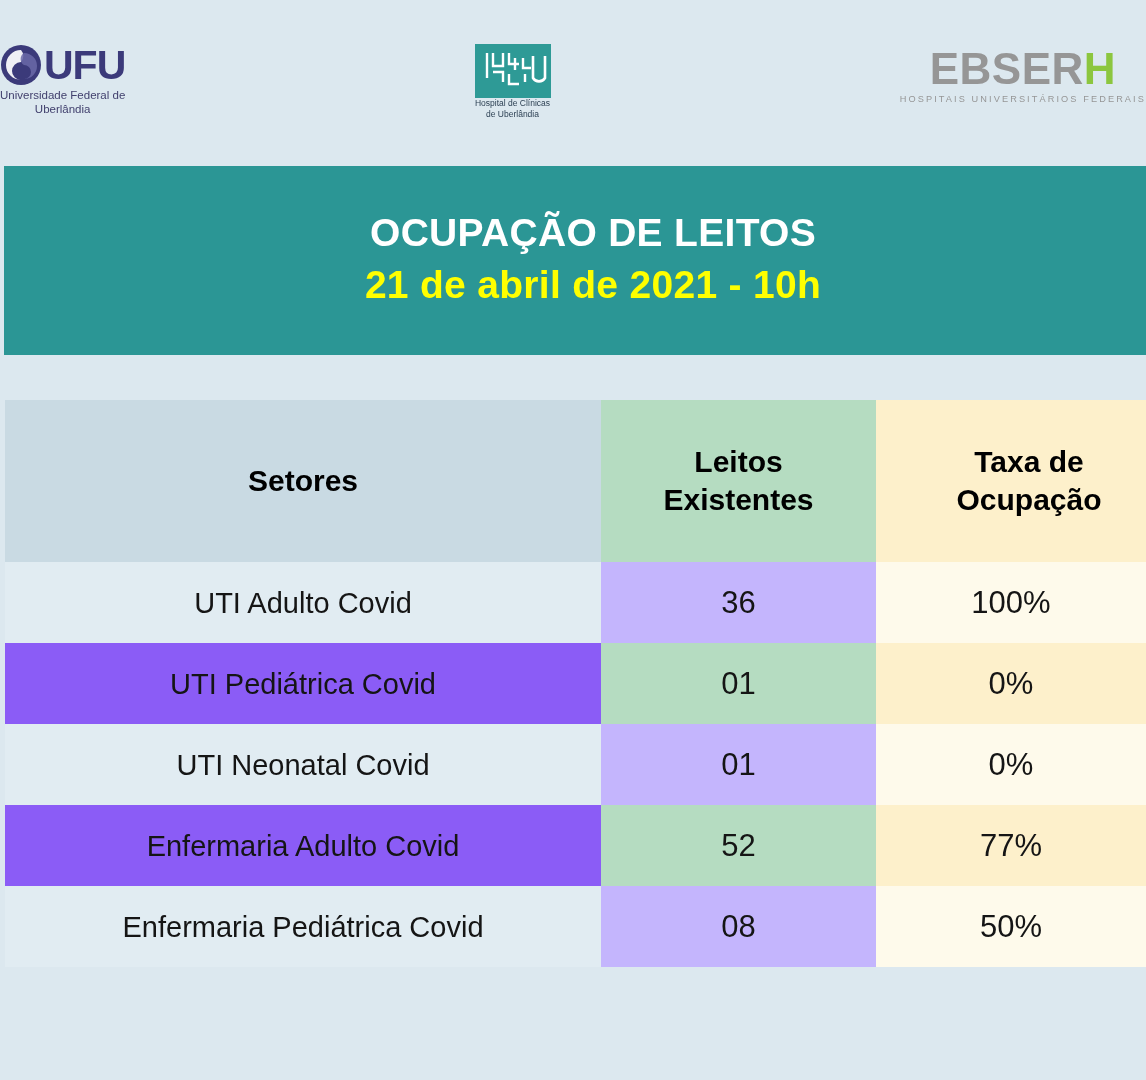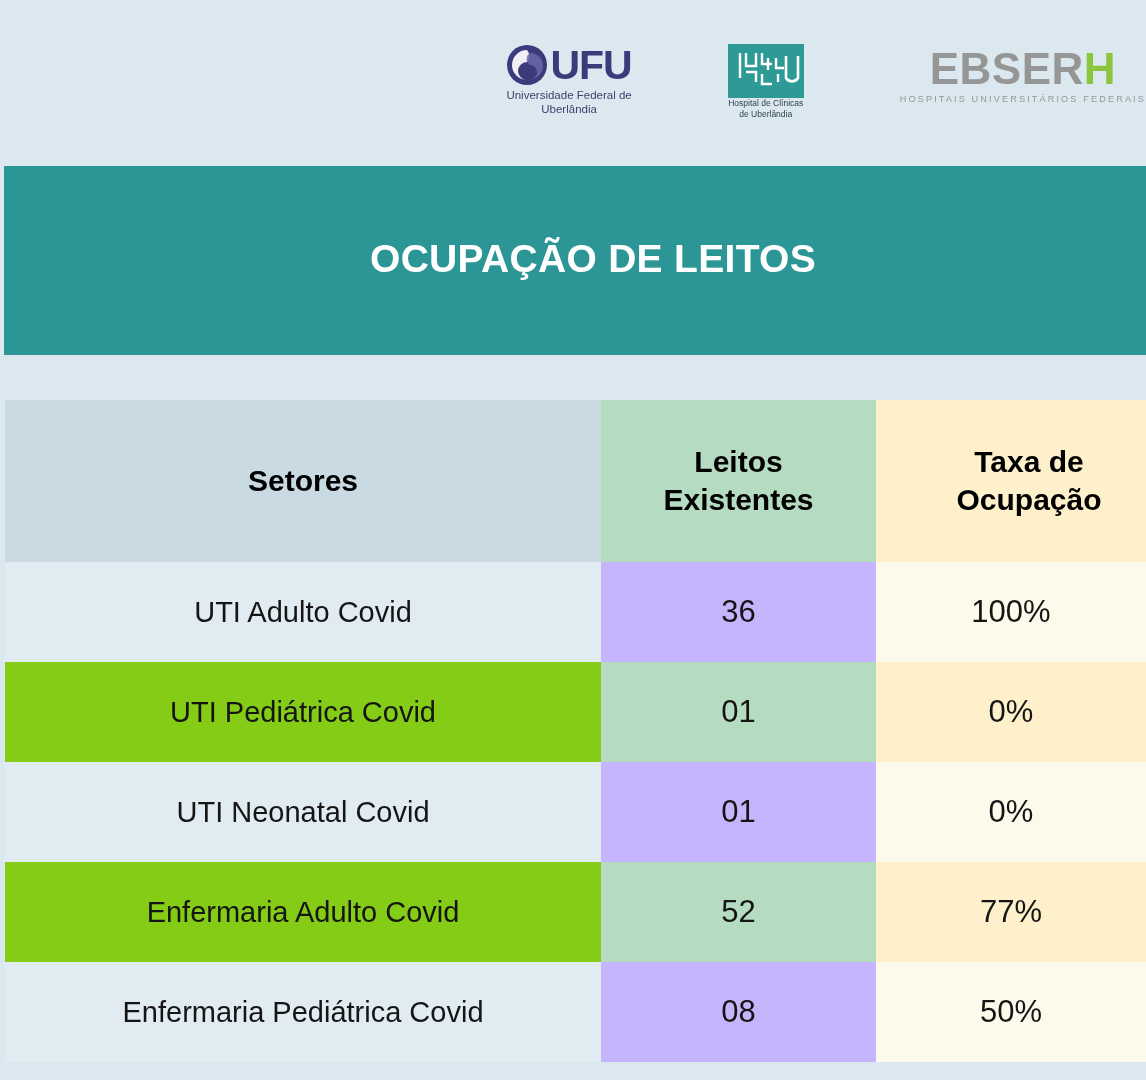--- a/index.html
+++ b/index.html
@@ -17,21 +17,21 @@
     position: relative;
   }
 
   
   .logo-bar {
     height: 184px;
     width: 100%;
     background: #dce8ef;
     display: flex;
     align-items: flex-start;
-    justify-content: flex-end;
+    justify-content: space-between;
     gap: 96px;
     padding-top: 44px;
   }
 
   .logo-block { display: flex; flex-direction: column; align-items: center; }
 
   
   .ufu-wrap { display: flex; flex-direction: column; align-items: center; }
   .ufu-mark-row { display: flex; align-items: center; gap: 2px; }
   .ufu-swirl { width: 42px; height: 42px; display: block; }
@@ -143,38 +143,38 @@
   .hrow td {
     text-align: center;
     vertical-align: middle;
     font-weight: bold;
     font-size: 30px;
     line-height: 38px;
     color: #000000;
   }
 
   
-  .brow { height: 100px; }
+  .brow { height: 81px; }
   .brow td {
     text-align: center;
     vertical-align: middle;
     font-size: 30px;
     line-height: 34px;
     color: #151515;
     font-weight: normal;
   }
   .brow .c-setor { font-size: 29px; }
   .brow .c-leitos, .brow .c-taxa { font-size: 31px; }
 
   
   .brow.light .c-setor  { background: #e1ecf2; }
   .brow.light .c-leitos { background: #c4b5fd; }
   .brow.light .c-taxa   { background: #fefaeb; }
 
-  .brow.dark .c-setor  { background: #84cc16; }
+  .brow.dark .c-setor  { background: #8b5cf6; }
   .brow.dark .c-leitos { background: #b5dcc1; }
   .brow.dark .c-taxa   { background: #fdf0cb; }
 </style>
 </head>
 <body>
 
 <div class="logo-bar">
 
   <div class="logo-block ufu-wrap">
     <div class="ufu-mark-row">
@@ -218,20 +218,21 @@
 
   <div class="logo-block ebserh-wrap">
     <div class="ebserh-text"><span>EBSER</span><span class="hletter">H</span></div>
     <div class="ebserh-sub">HOSPITAIS UNIVERSITÁRIOS FEDERAIS</div>
   </div>
 
 </div>
 
 <div class="banner">
   <div class="banner-line">OCUPAÇÃO DE LEITOS</div>
+  <div class="banner-line date">21 de abril de 2021 - 10h</div>
 </div>
 
 <div class="gap"></div>
 
 <table class="table">
   <colgroup>
     <col class="col-setor">
       <col class="col-leitos">
       <col class="col-taxa">
   </colgroup>

